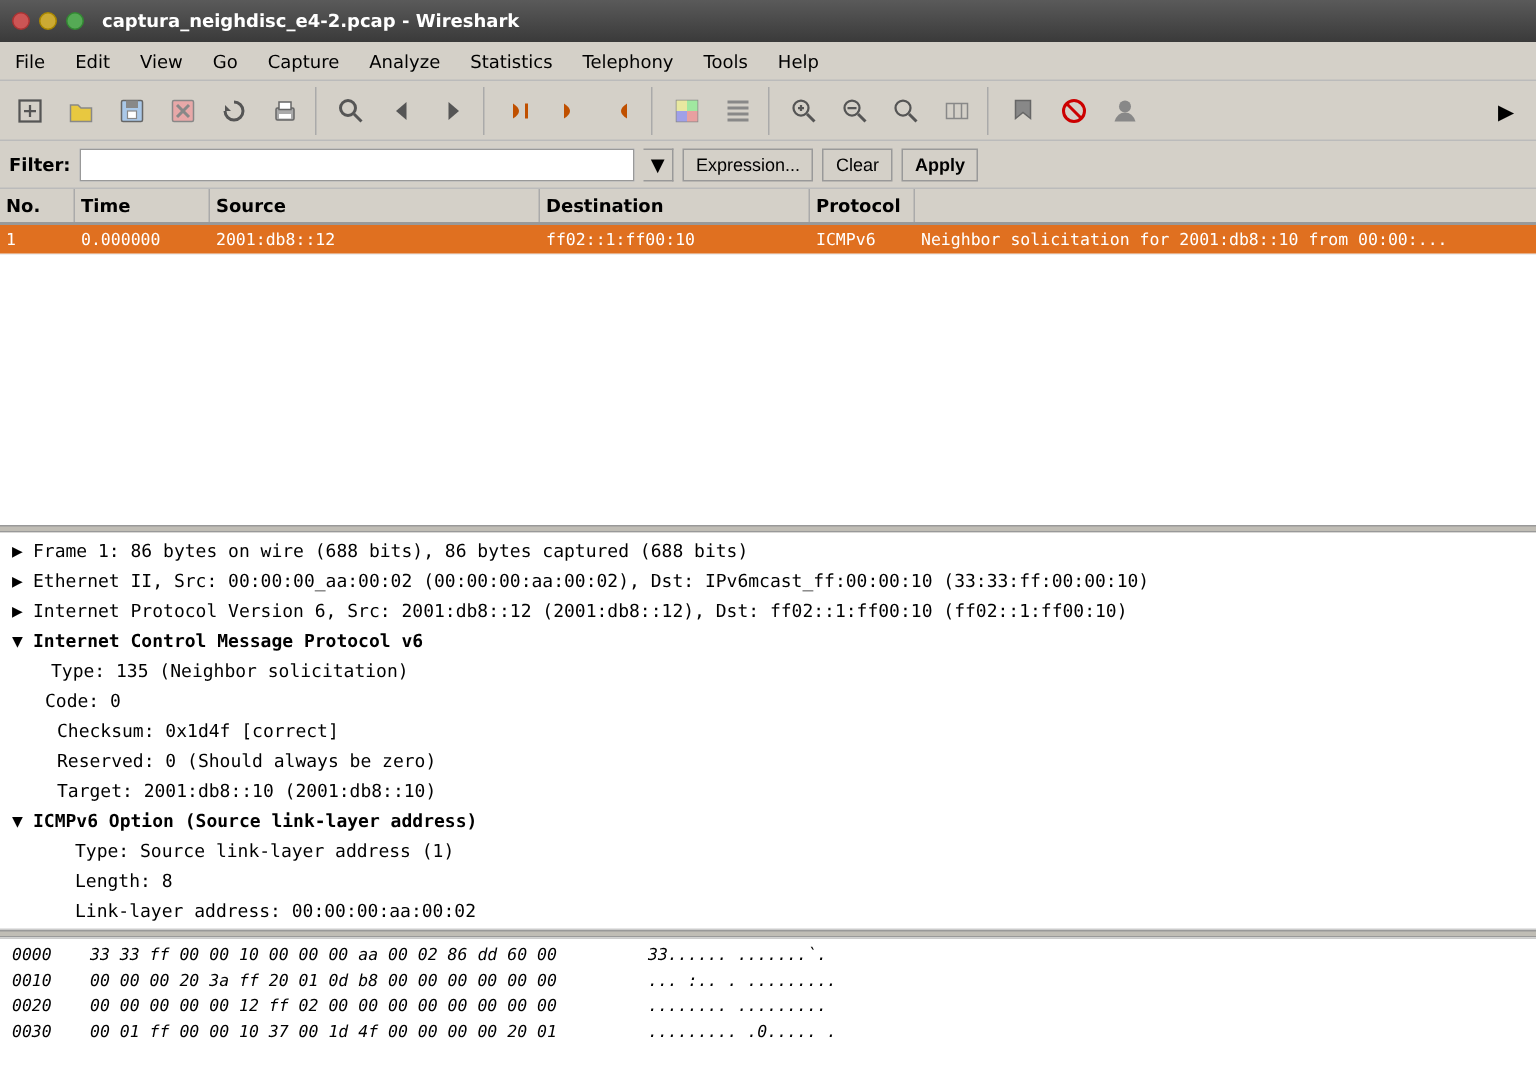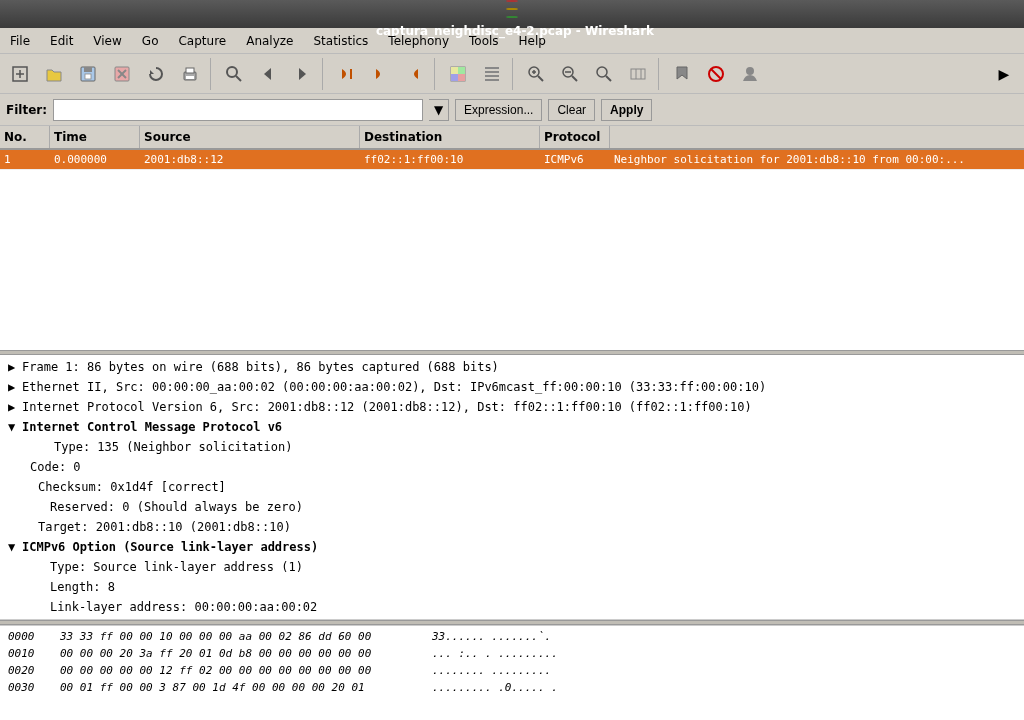--- a/index.html
+++ b/index.html
@@ -14,21 +14,20 @@
     }
 
     
     #titlebar {
       background: linear-gradient(to bottom, #5a5a5a, #3a3a3a);
       height: 28px;
       display: flex;
       align-items: center;
       padding: 0 8px;
       gap: 6px;
-      flex-direction: column;
     }
     .window-btn {
       width: 12px; height: 12px;
       border-radius: 50%;
       display: inline-block;
     }
     .btn-close { background: #cc5555; border: 1px solid #aa3333; }
     .btn-min { background: #ccaa33; border: 1px solid #aa8800; }
     .btn-max { background: #55aa55; border: 1px solid #338833; }
     #titlebar-text {
@@ -441,33 +440,33 @@
     <span class="detail-text">Ethernet II, Src: 00:00:00_aa:00:02 (00:00:00:aa:00:02), Dst: IPv6mcast_ff:00:00:10 (33:33:ff:00:00:10)</span>
   </div>
   <div class="detail-row expandable">
     <span class="expand-arrow">▶</span>
     <span class="detail-text">Internet Protocol Version 6, Src: 2001:db8::12 (2001:db8::12), Dst: ff02::1:ff00:10 (ff02::1:ff00:10)</span>
   </div>
   <div class="detail-row expandable expanded-header">
     <span class="expand-arrow">▼</span>
     <span class="detail-text">Internet Control Message Protocol v6</span>
   </div>
-  <div class="detail-row" style="padding-left:40px;">
+  <div class="detail-row" style="padding-left:20px;">
     <span class="expand-arrow"> </span>
     <span class="detail-text">Type: 135 (Neighbor solicitation)</span>
   </div>
   <div class="detail-row" style="padding-left:16px;align-items:center;">
     <span class="expand-arrow"> </span>
     <span class="detail-text">Code: 0</span>
   </div>
   <div class="detail-row" style="padding-left:24px;">
     <span class="expand-arrow"> </span>
     <span class="detail-text">Checksum: 0x1d4f [correct]</span>
   </div>
-  <div class="detail-row" style="padding-left:36px;">
+  <div class="detail-row" style="padding-left:24px;">
     <span class="expand-arrow"> </span>
     <span class="detail-text">Reserved: 0 (Should always be zero)</span>
   </div>
   <div class="detail-row" style="padding-left:24px;">
     <span class="expand-arrow"> </span>
     <span class="detail-text">Target: 2001:db8::10 (2001:db8::10)</span>
   </div>
   <div class="detail-row expandable expanded-header" style="padding-left:8px;">
     <span class="expand-arrow">▼</span>
     <span class="detail-text">ICMPv6 Option (Source link-layer address)</span>
@@ -499,16 +498,16 @@
     <span class="hex-bytes">00 00 00 20 3a ff 20 01  0d b8 00 00 00 00 00 00</span>
     <span class="hex-ascii">... :.. .  .........</span>
   </div>
   <div class="hex-row">
     <span class="hex-offset">0020</span>
     <span class="hex-bytes">00 00 00 00 00 12 ff 02  00 00 00 00 00 00 00 00</span>
     <span class="hex-ascii">........  .........</span>
   </div>
   <div class="hex-row">
     <span class="hex-offset">0030</span>
-    <span class="hex-bytes">00 01 ff 00 00 3 87 00  1d 4f 00 00 00 00 20 01</span>
+    <span class="hex-bytes">00 01 ff 00 00 10 37 00  1d 4f 00 00 00 00 20 01</span>
     <span class="hex-ascii">......... .0..... .</span>
   </div>
 </div>
 
 </body></html>

